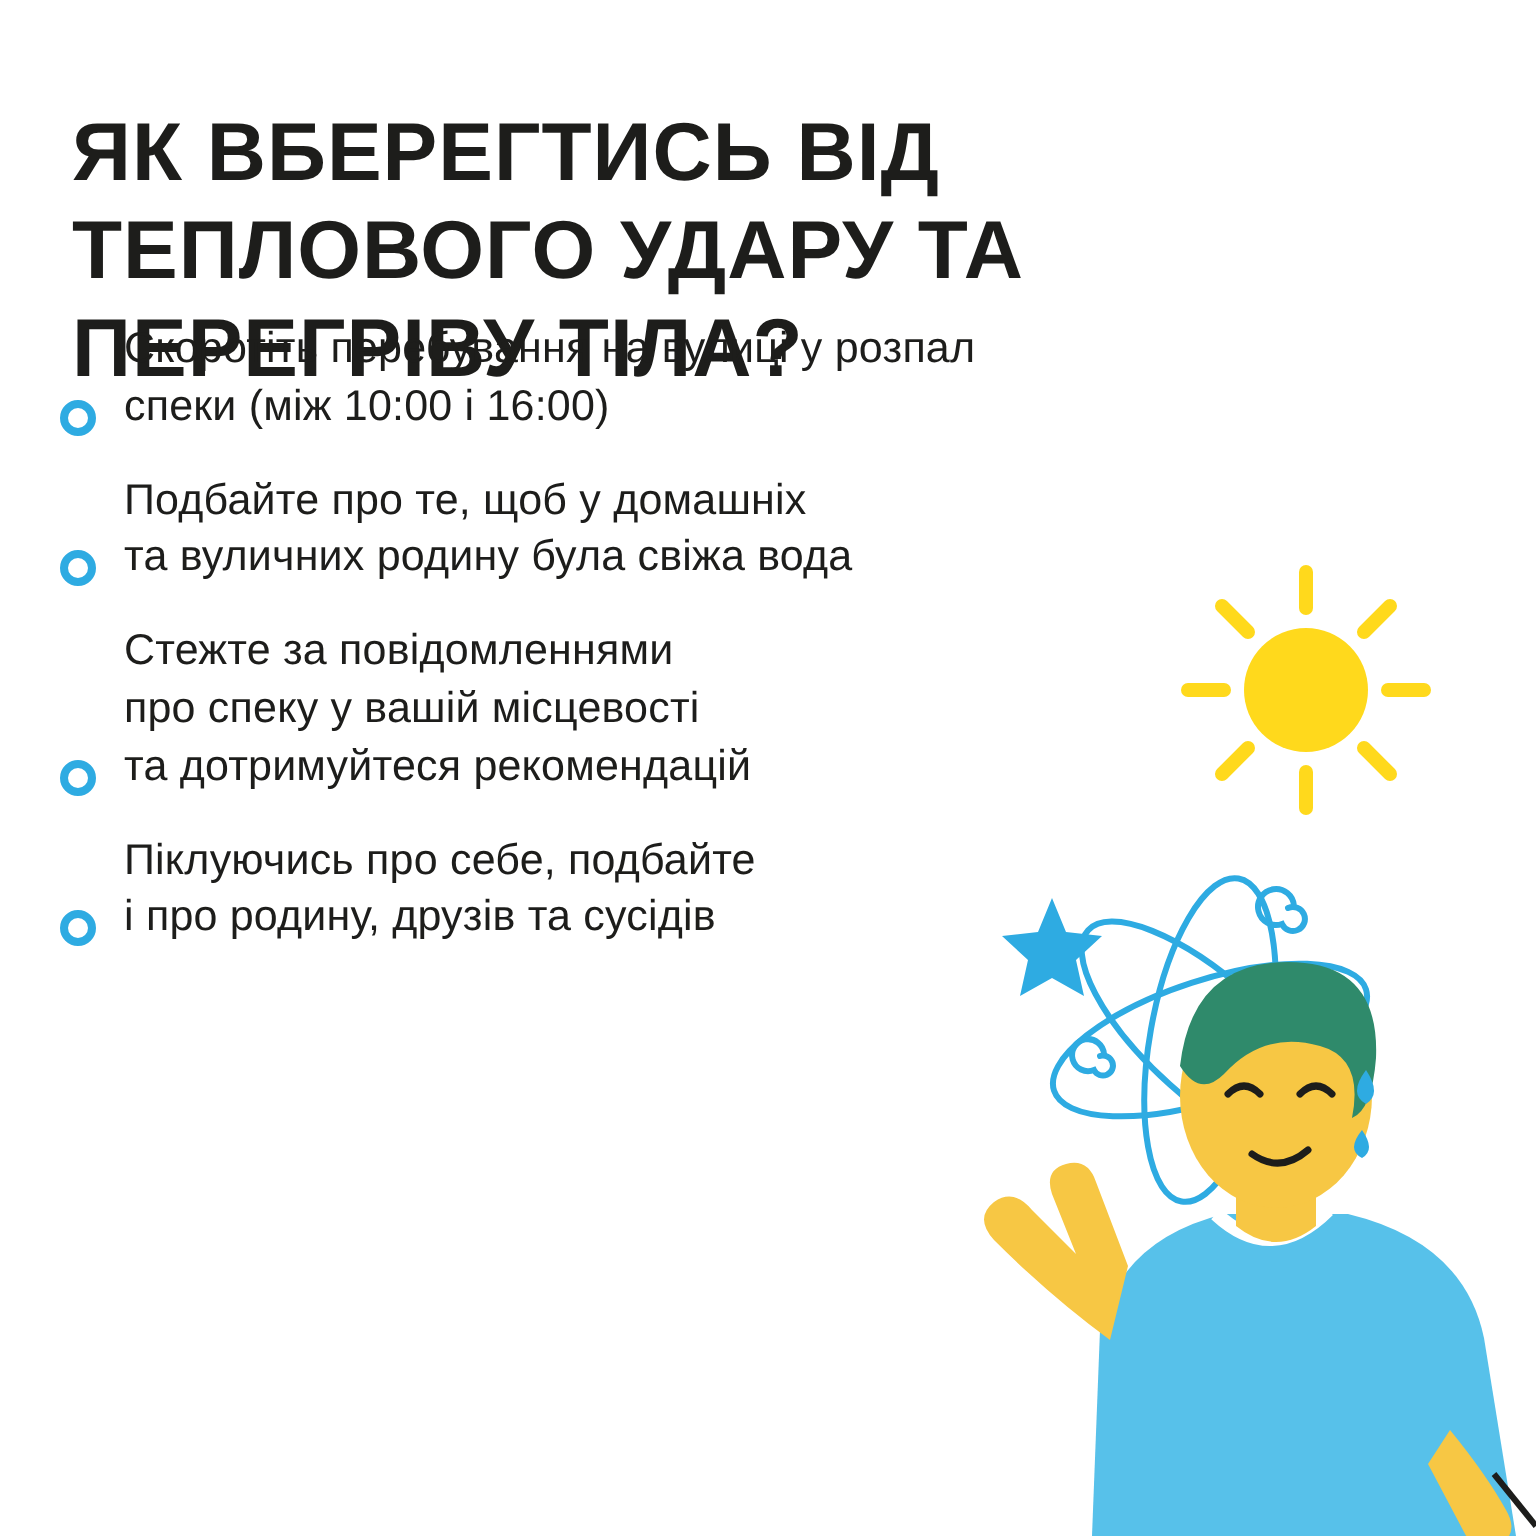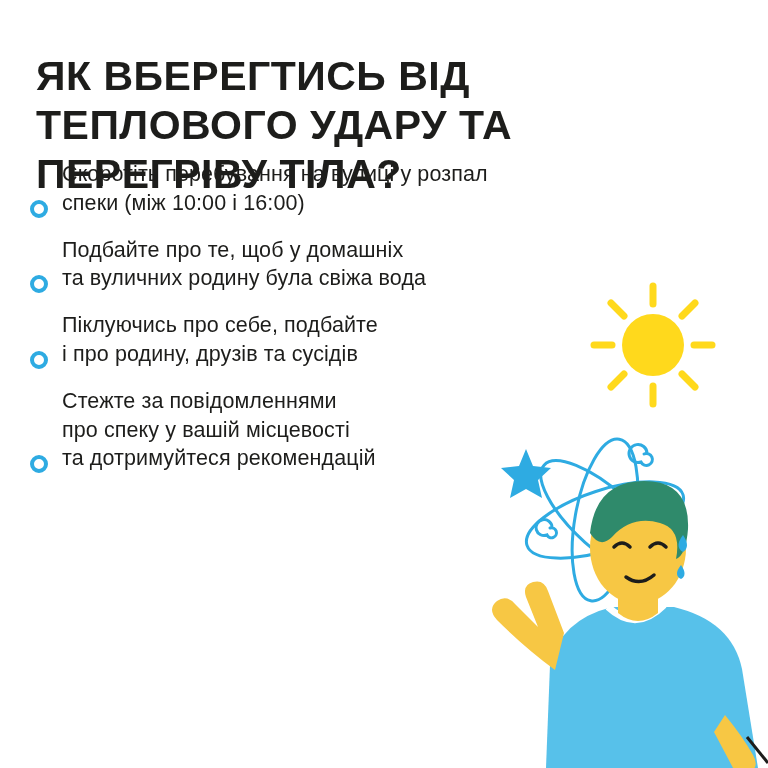--- a/index.html
+++ b/index.html
@@ -101,29 +101,29 @@
     </div>
 
     <div class="bullet-row">
       <span class="bullet-marker"></span>
       <span class="bullet-text">Подбайте про те, щоб у домашніх
 та вуличних родину була свіжа вода</span>
     </div>
 
     <div class="bullet-row">
       <span class="bullet-marker"></span>
-      <span class="bullet-text">Піклуючись про себе, подбайте
-і про родину, друзів та сусідів</span>
+      <span class="bullet-text">Стежте за повідомленнями
+про спеку у вашій місцевості
+та дотримуйтеся рекомендацій</span>
     </div>
 
     <div class="bullet-row">
       <span class="bullet-marker"></span>
-      <span class="bullet-text">Стежте за повідомленнями
-про спеку у вашій місцевості
-та дотримуйтеся рекомендацій</span>
+      <span class="bullet-text">Піклуючись про себе, подбайте
+і про родину, друзів та сусідів</span>
     </div>
 
   </div>
 
   <svg class="sun" viewBox="0 0 130 130">
     <circle cx="65" cy="65" r="31" fill="#ffd91c"></circle>
     <g stroke="#ffd91c" stroke-width="7" stroke-linecap="round">
       <line x1="65" y1="6" x2="65" y2="24"></line>
       <line x1="65" y1="106" x2="65" y2="124"></line>
       <line x1="6" y1="65" x2="24" y2="65"></line>

